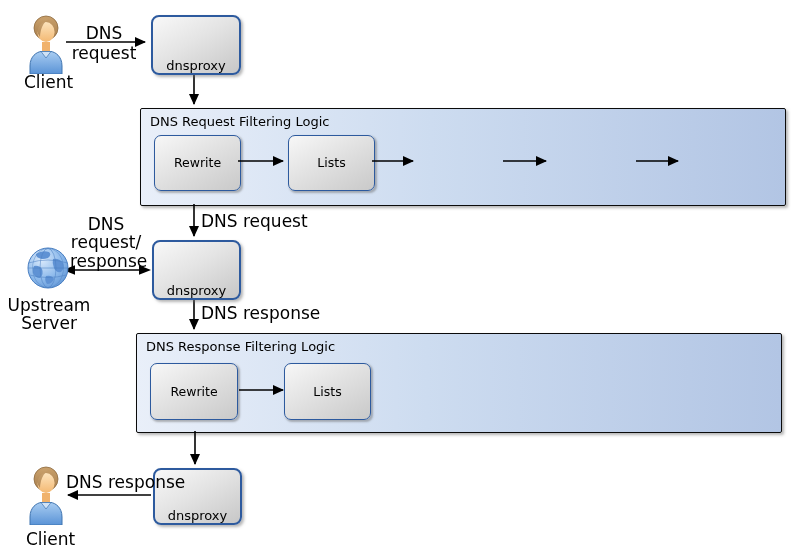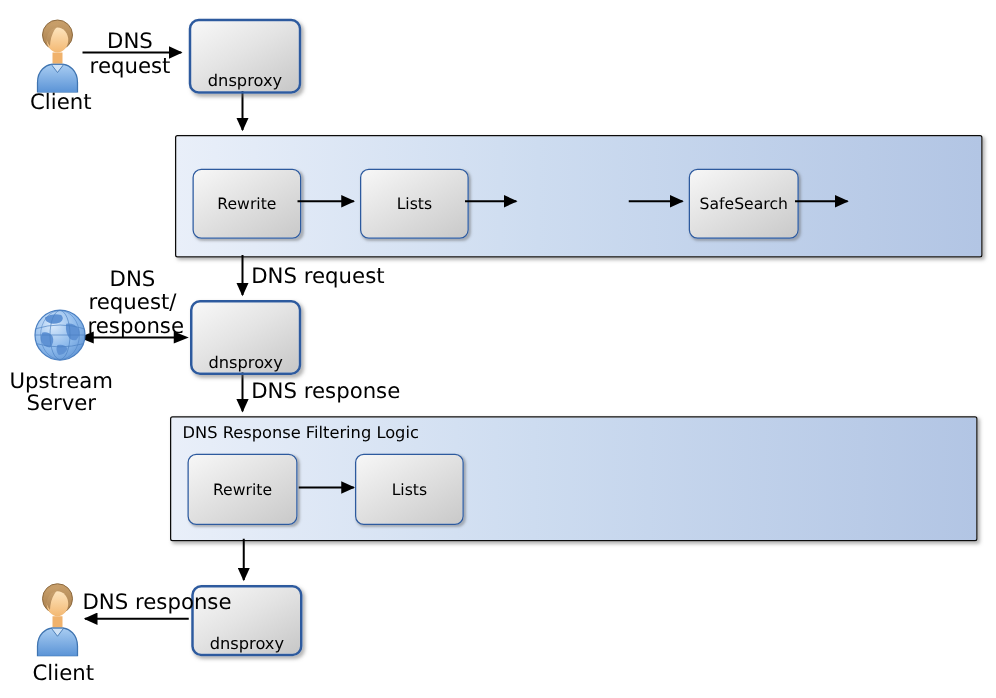--- a/index.html
+++ b/index.html
@@ -88,28 +88,26 @@
   </div>
   <div class="lbl center" style="left:24px;top:72px;width:44px;">Client</div>
 
   <div class="node proxy-box" style="left:151px;top:15px;">
     <span>dnsproxy</span>
   </div>
 
   <div class="lbl center" style="left:62px;top:23px;width:84px;">DNS request</div>
 
   <div class="container-box" style="left:140px;top:108px;">
+    <div class="container-title">DNS Request Filtering Logic</div>
     <div class="step-box" style="left:13px;top:26px;width:85px;height:54px;">
       <span>Rewrite</span>
     </div>
     <div class="step-box" style="left:147px;top:26px;width:85px;height:54px;">
       <span>Lists</span>
-    </div>
-    <div class="step-box" style="left:410px;top:26px;width:86px;height:54px;">
-      <span>SafeSearch</span>
     </div>
   </div>
 
   <div class="lbl" style="left:201px;top:211px;">DNS request</div>
 
   <div class="icon-wrap" style="left:26px;top:246px;">
     <svg width="44" height="44" viewBox="0 0 44 44">
       <defs>
         <radialGradient id="globeG" cx="0.35" cy="0.3" r="0.85">
           <stop offset="0" stop-color="#d9e9fb"></stop>

